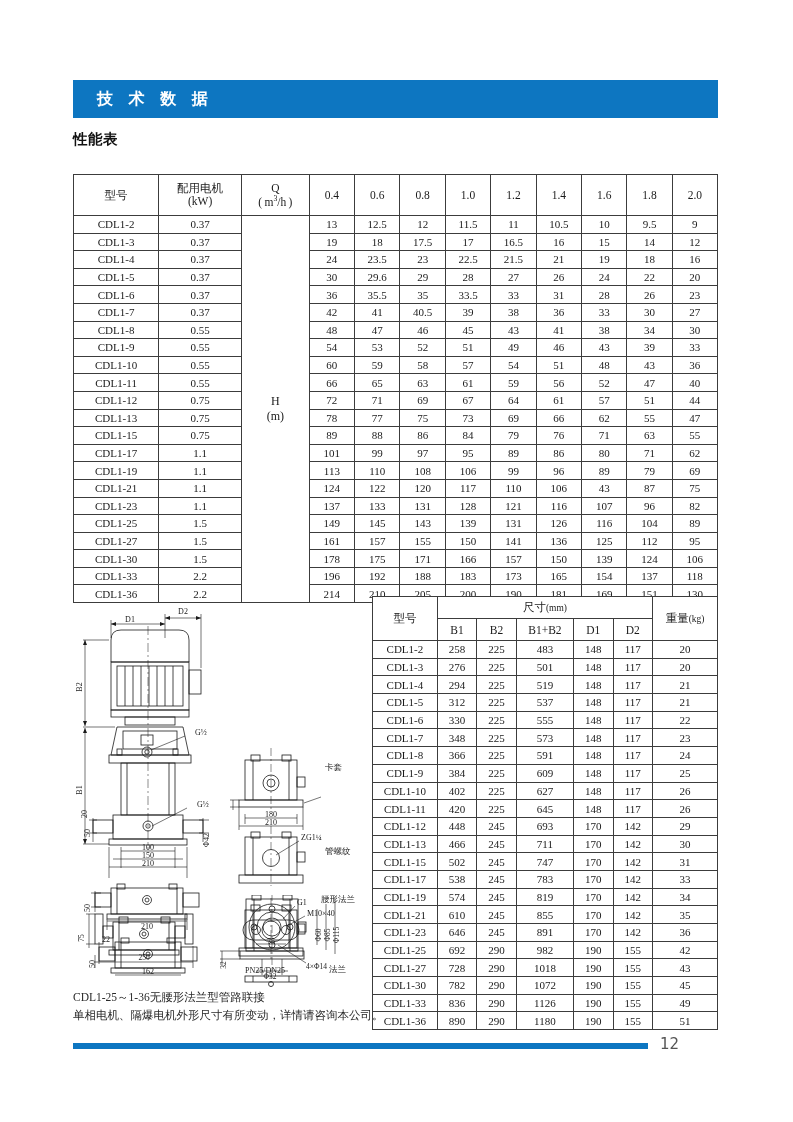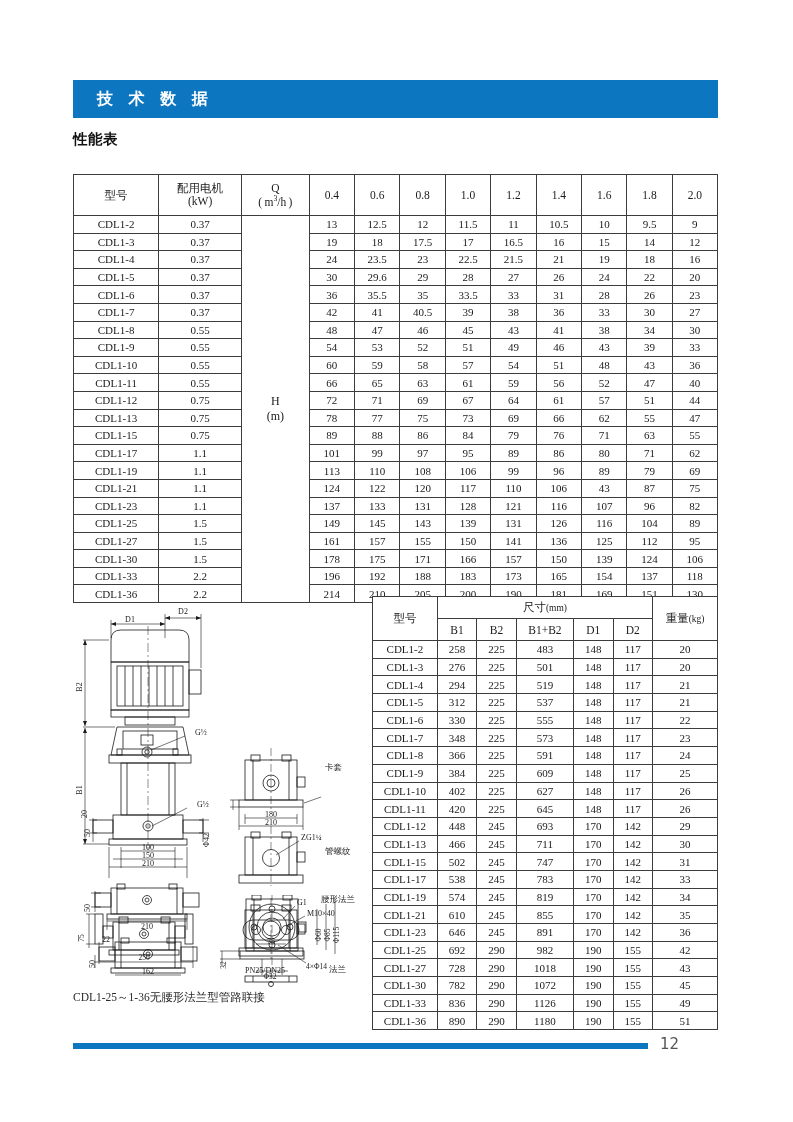--- a/index.html
+++ b/index.html
@@ -992,17 +992,18 @@
       <line x1="22" y1="55" x2="22" y2="68" stroke-width="0.6"></line>
       <line x1="120" y1="46" x2="120" y2="68" stroke-width="0.6"></line>
     </g>
     <g font-family="Liberation Serif, serif" font-size="7.5" fill="#1a1a1a">
       <text x="0" y="0" transform="translate(11,38) rotate(-90)" text-anchor="middle">75</text>
       <text x="71" y="60" text-anchor="middle">250</text>
     </g>
   </svg>
 
   <div class="caption" id="cap-1">CDL1-25～1-36无腰形法兰型管路联接</div>
+  <div class="caption" id="cap-2">单相电机、隔爆电机外形尺寸有所变动，详情请咨询本公司。</div>
 
   <div id="footer-rule"></div>
   <div id="page-number">12</div>
 
 </div>
 
 </body></html>

